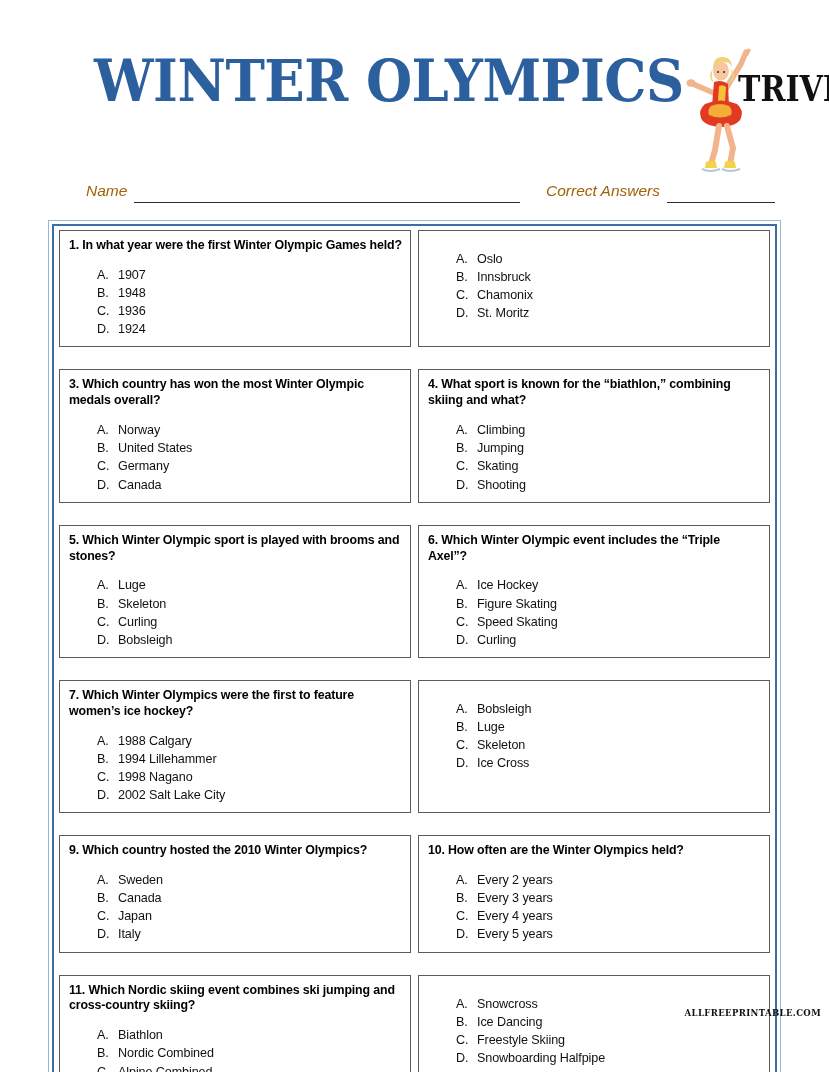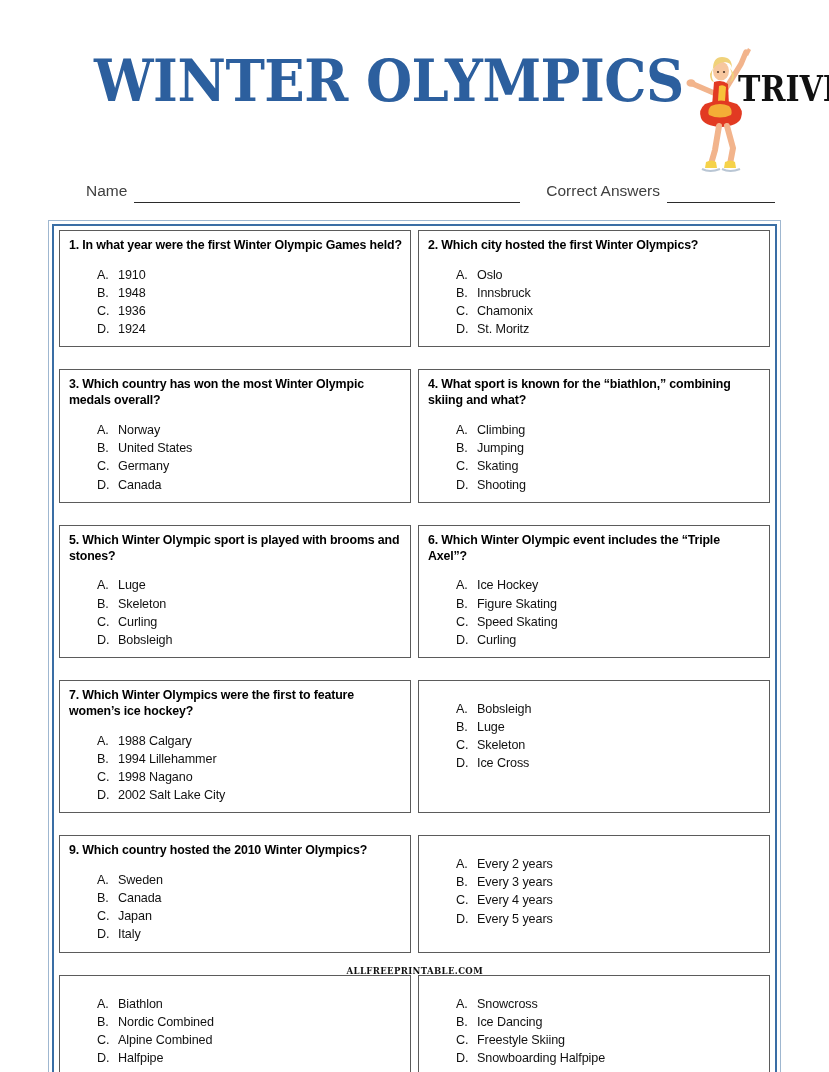--- a/index.html
+++ b/index.html
@@ -65,22 +65,23 @@
     right: 54px;
     top: 182px;
     height: 24px;
     display: flex;
     align-items: baseline;
     font-size: 15.5px;
   }
   .nb-label {
     font-family: "Liberation Sans", sans-serif;
     font-size: 15.5px;
-    color: #404040;
+    color: #a16207;
     white-space: nowrap;
+    font-style: italic;
   }
   .nb-rule {
     border-bottom: 1.4px solid #2b2b2b;
     height: 1px;
     align-self: flex-end;
     margin: 0 0 3px 7px;
   }
   .nb-rule.long  { flex: 1 1 auto; }
   .nb-rule.short { width: 108px; flex: 0 0 108px; margin-right: 0; }
   .nb-label.ca { margin-left: 26px; }
@@ -141,22 +142,22 @@
   .ans-letter {
     width: 21px;
     flex: 0 0 21px;
   }
   .ans-text { flex: 1 1 auto; }
 
   
   .footer {
     position: absolute;
     left: 0; right: 0;
-    top: 960px;
-    text-align: center;
+    top: 1002px;
+    text-align: right;
   }
   .footer-text {
     font-family: "DejaVu Serif", serif;
     font-weight: 700;
     font-size: 9.5px;
     letter-spacing: 0.4px;
     color: #111;
     transform: scaleX(0.9);
     display: inline-block;
   }
@@ -211,38 +212,37 @@
 
 <div class="frame">
   <div class="frame-inner">
     <div class="grid" id="quiz-grid">
         <div class="row">
           <div class="cell">
             <div class="q-text">1. In what year were the first Winter Olympic Games held?</div>
             <div class="answers">
               <div class="ans">
                 <span class="ans-letter">A.</span>
-                <span class="ans-text">1910</span>
+                <span class="ans-text">1907</span>
               </div>
               <div class="ans">
                 <span class="ans-letter">B.</span>
                 <span class="ans-text">1948</span>
               </div>
               <div class="ans">
                 <span class="ans-letter">C.</span>
                 <span class="ans-text">1936</span>
               </div>
               <div class="ans">
                 <span class="ans-letter">D.</span>
                 <span class="ans-text">1924</span>
               </div>
             </div>
           </div>
           <div class="cell">
-            <div class="q-text">2. Which city hosted the first Winter Olympics?</div>
             <div class="answers">
               <div class="ans">
                 <span class="ans-letter">A.</span>
                 <span class="ans-text">Oslo</span>
               </div>
               <div class="ans">
                 <span class="ans-letter">B.</span>
                 <span class="ans-text">Innsbruck</span>
               </div>
               <div class="ans">
@@ -403,20 +403,21 @@
                 <span class="ans-letter">C.</span>
                 <span class="ans-text">Japan</span>
               </div>
               <div class="ans">
                 <span class="ans-letter">D.</span>
                 <span class="ans-text">Italy</span>
               </div>
             </div>
           </div>
           <div class="cell">
+            <div class="q-text">10. How often are the Winter Olympics held?</div>
             <div class="answers">
               <div class="ans">
                 <span class="ans-letter">A.</span>
                 <span class="ans-text">Every 2 years</span>
               </div>
               <div class="ans">
                 <span class="ans-letter">B.</span>
                 <span class="ans-text">Every 3 years</span>
               </div>
               <div class="ans">
@@ -425,20 +426,21 @@
               </div>
               <div class="ans">
                 <span class="ans-letter">D.</span>
                 <span class="ans-text">Every 5 years</span>
               </div>
             </div>
           </div>
         </div>
         <div class="row">
           <div class="cell">
+            <div class="q-text">11. Which Nordic skiing event combines ski jumping and cross-country skiing?</div>
             <div class="answers">
               <div class="ans">
                 <span class="ans-letter">A.</span>
                 <span class="ans-text">Biathlon</span>
               </div>
               <div class="ans">
                 <span class="ans-letter">B.</span>
                 <span class="ans-text">Nordic Combined</span>
               </div>
               <div class="ans">

